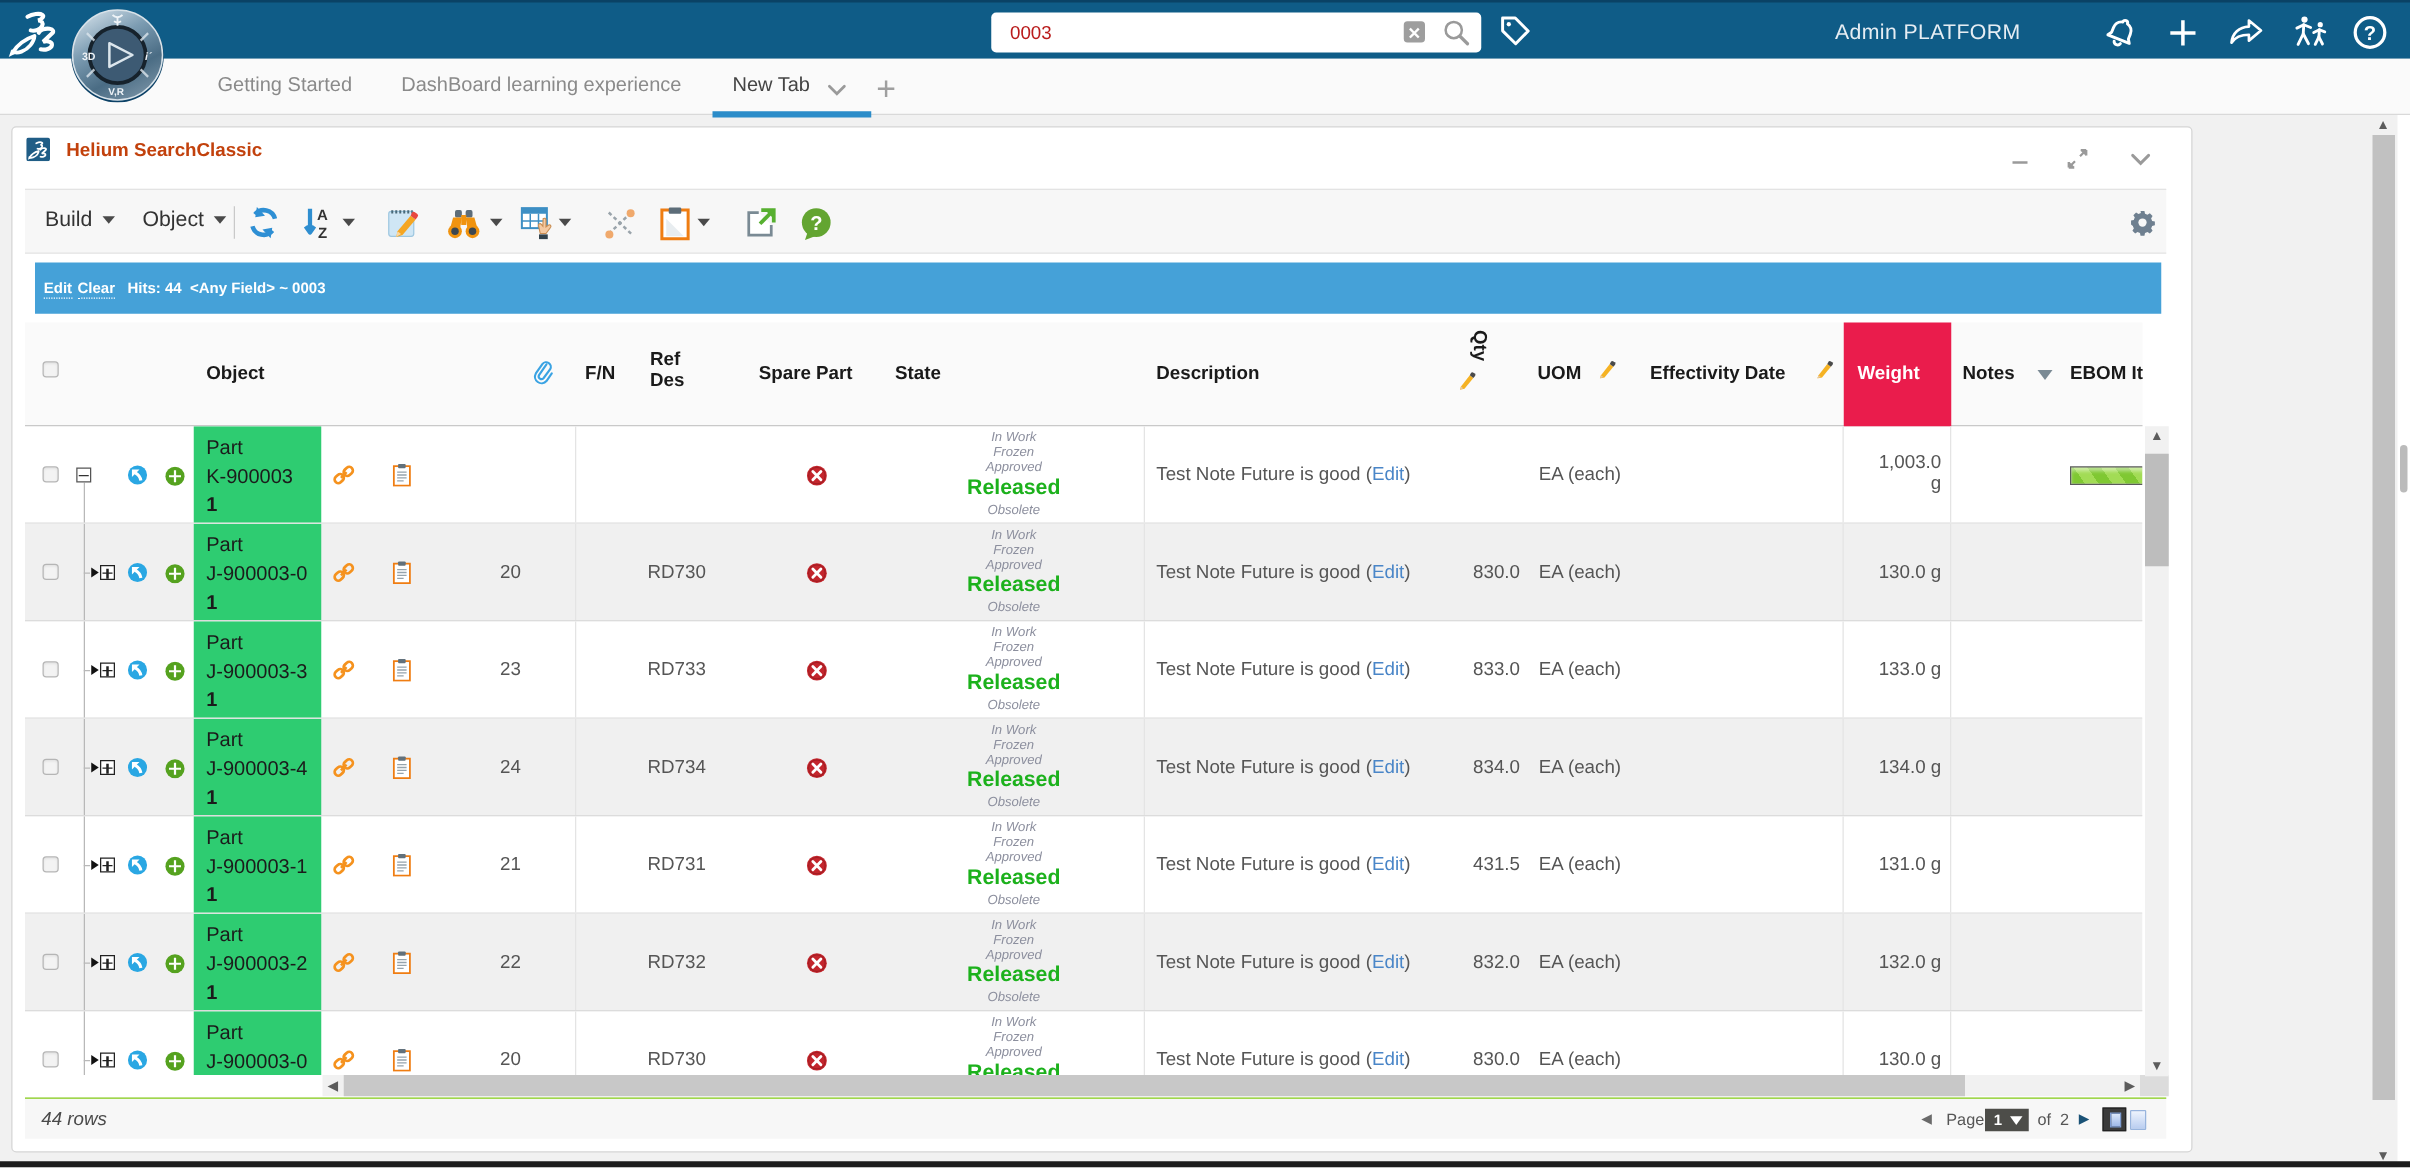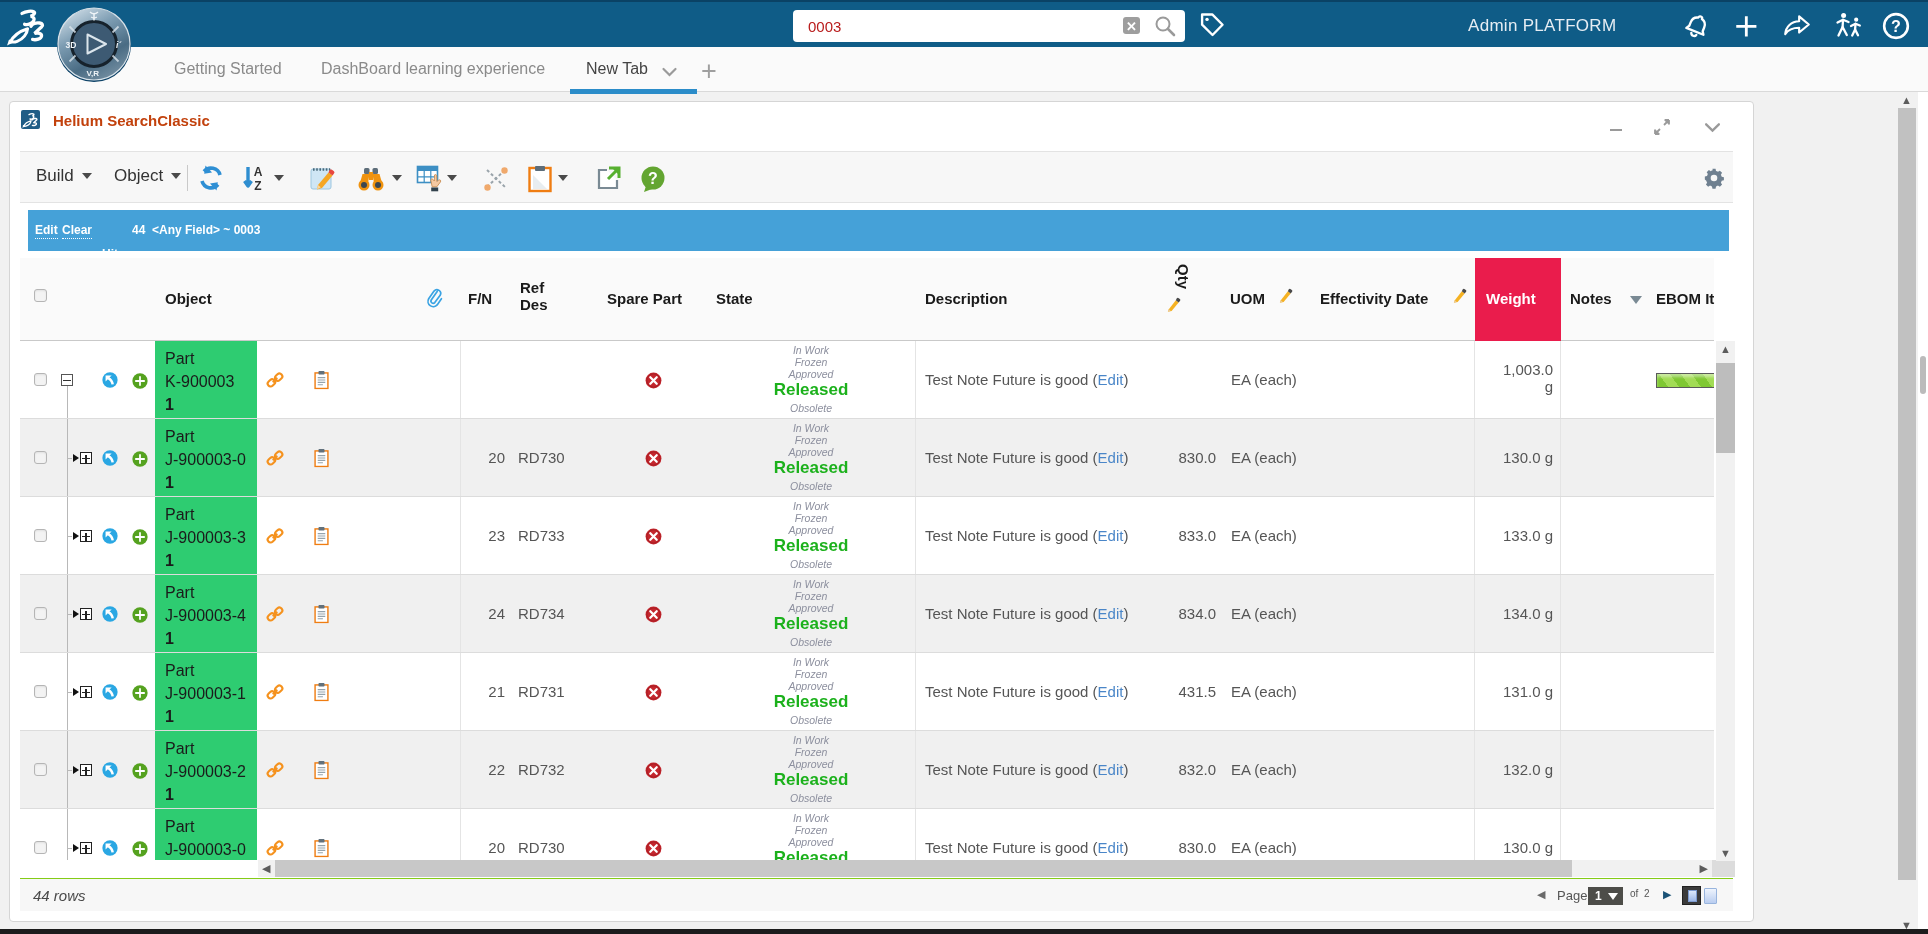--- a/index.html
+++ b/index.html
@@ -52,21 +52,21 @@
 
 .row { position:absolute; left:10px; width:1694px; height:78px; border-bottom:1px solid #dcdcdc; font-size:15px; color:#555; overflow:hidden; }
 .row.alt { background:#f0f0f0; }
 .name { position:absolute; left:135px; top:0; width:102px; height:78px; background:#2ecc71; color:#1b1b1b; padding:6px 10px 0 10px; line-height:23px; font-size:16px; }
 .cb { position:absolute; left:14px; width:13px; height:13px; border:1px solid #b5b5b5; border-radius:3px; background:#f3f3f3; box-shadow:inset 0 1px 2px rgba(0,0,0,0.08); }
 .state { position:absolute; left:706px; top:3px; width:170px; text-align:center; }
 .st-s { font-size:10.5px; font-style:italic; color:#8c8f9e; line-height:12px; }
 .st-r { font-size:17px; font-weight:bold; color:#1cb11c; line-height:20px; }
 .desc { position:absolute; left:905px; top:30px; white-space:nowrap; }
 .desc .ed { color:#4a86c8; }
-.fn { position:absolute; left:380px; width:105px; top:30px; text-align:right; }
+.fn { position:absolute; left:380px; width:105px; top:30px; }
 .ref { position:absolute; left:498px; top:30px; }
 .qty { position:absolute; left:1080px; width:116px; top:30px; text-align:right; }
 .uom { position:absolute; left:1211px; top:30px; }
 .wt { position:absolute; left:1400px; width:133px; top:30px; text-align:right; }
 .icoL { position:absolute; }
 .treeline { position:absolute; left:47px; top:0; width:1px; height:78px; background:#b8b8b8; }
 .tbox { position:absolute; left:41px; top:33px; width:12px; height:12px; border:1px solid #555; background:#fff; }
 .tbox2 { position:absolute; left:60px; top:33px; width:12px; height:12px; border:1.5px solid #222; background:#fff; }
 .tri { position:absolute; left:53px; top:35px; width:0; height:0; border-top:4.5px solid transparent; border-bottom:4.5px solid transparent; border-left:6px solid #111; }
 .hline { position:absolute; left:47px; top:39px; width:5px; height:1px; background:#b8b8b8; }
@@ -401,21 +401,21 @@
         <use href="#helpg"></use>
       </svg>
     <svg class="tbico" style="left:1683px; top:15px;" width="22" height="22" viewBox="0 0 24 24">
         <use href="#gear"></use>
       </svg>
   </div>
 
   <div id="filterbar">
     <span class="dotted" style="left:7px;">Edit</span>
     <span class="dotted" style="left:34px;">Clear</span>
-    <span style="left:74px;margin-top:24px;">Hits:</span>
+    <span style="left:74px;">Hits:</span>
       <span style="left:104px;">44</span>
     <span style="left:124px;">&lt;Any Field&gt; ~ 0003</span>
   </div>
 
   <div id="thead">
     <div class="cb" style="top:31px;"></div>
     <div class="h" style="left:145px; top:32px;">Object</div>
     <svg class="h" style="left:404px; top:28px;" width="20" height="24" viewBox="0 0 20 24">
         <use href="#paperclip"></use>
       </svg>
@@ -745,21 +745,21 @@
     <div class="sarr" style="left:4px; bottom:2px;">▼</div>
   </div>
   <div id="wfooter">
     <span style="position:absolute; left:13px; top:8px; font-style:italic;">44 rows</span>
     <div class="sarr" style="left:1517px; top:9px; color:#6a6a6a;">◀</div>
     <span style="position:absolute; left:1537px; top:9px; font-size:13px; color:#555;">Page</span>
     <div style="position:absolute; left:1568px; top:8px; width:35px; height:18px; background:#4d4d49; color:#fff;">
       <span style="position:absolute; left:7px; top:2px; font-size:12px; font-weight:bold;">1</span>
       <div style="position:absolute; right:5px; top:6px; width:0; height:0; border-left:5px solid transparent; border-right:5px solid transparent; border-top:7px solid #fff;"></div>
     </div>
-    <span style="position:absolute; left:1610px; top:9px; font-size:10px; color:#555;">of&nbsp; 2</span>
+    <span style="position:absolute; left:1610px; top:9px; font-size:13px; color:#555;">of&nbsp; 2</span>
     <div class="sarr" style="left:1643px; top:9px; color:#1a5276;">▶</div>
     <div style="position:absolute; left:1662px; top:7px; width:19px; height:19px; background:#3b3b3b; border:1px solid #222;">
       <div style="position:absolute; left:5px; top:3px; width:9px; height:12px; background:linear-gradient(#dce8fa,#9db8e8); border:1px solid #7d9bd0;"></div>
     </div>
     <div style="position:absolute; left:1684px; top:9px; width:13px; height:16px; background:linear-gradient(#eef4fd,#b9cdf0); border:1px solid #98b4dd; border-radius:1px;"></div>
   </div>
 </div>
 
 <div id="pagescroll">
   <div class="sarr" style="left:5px; top:2px;">▲</div>

